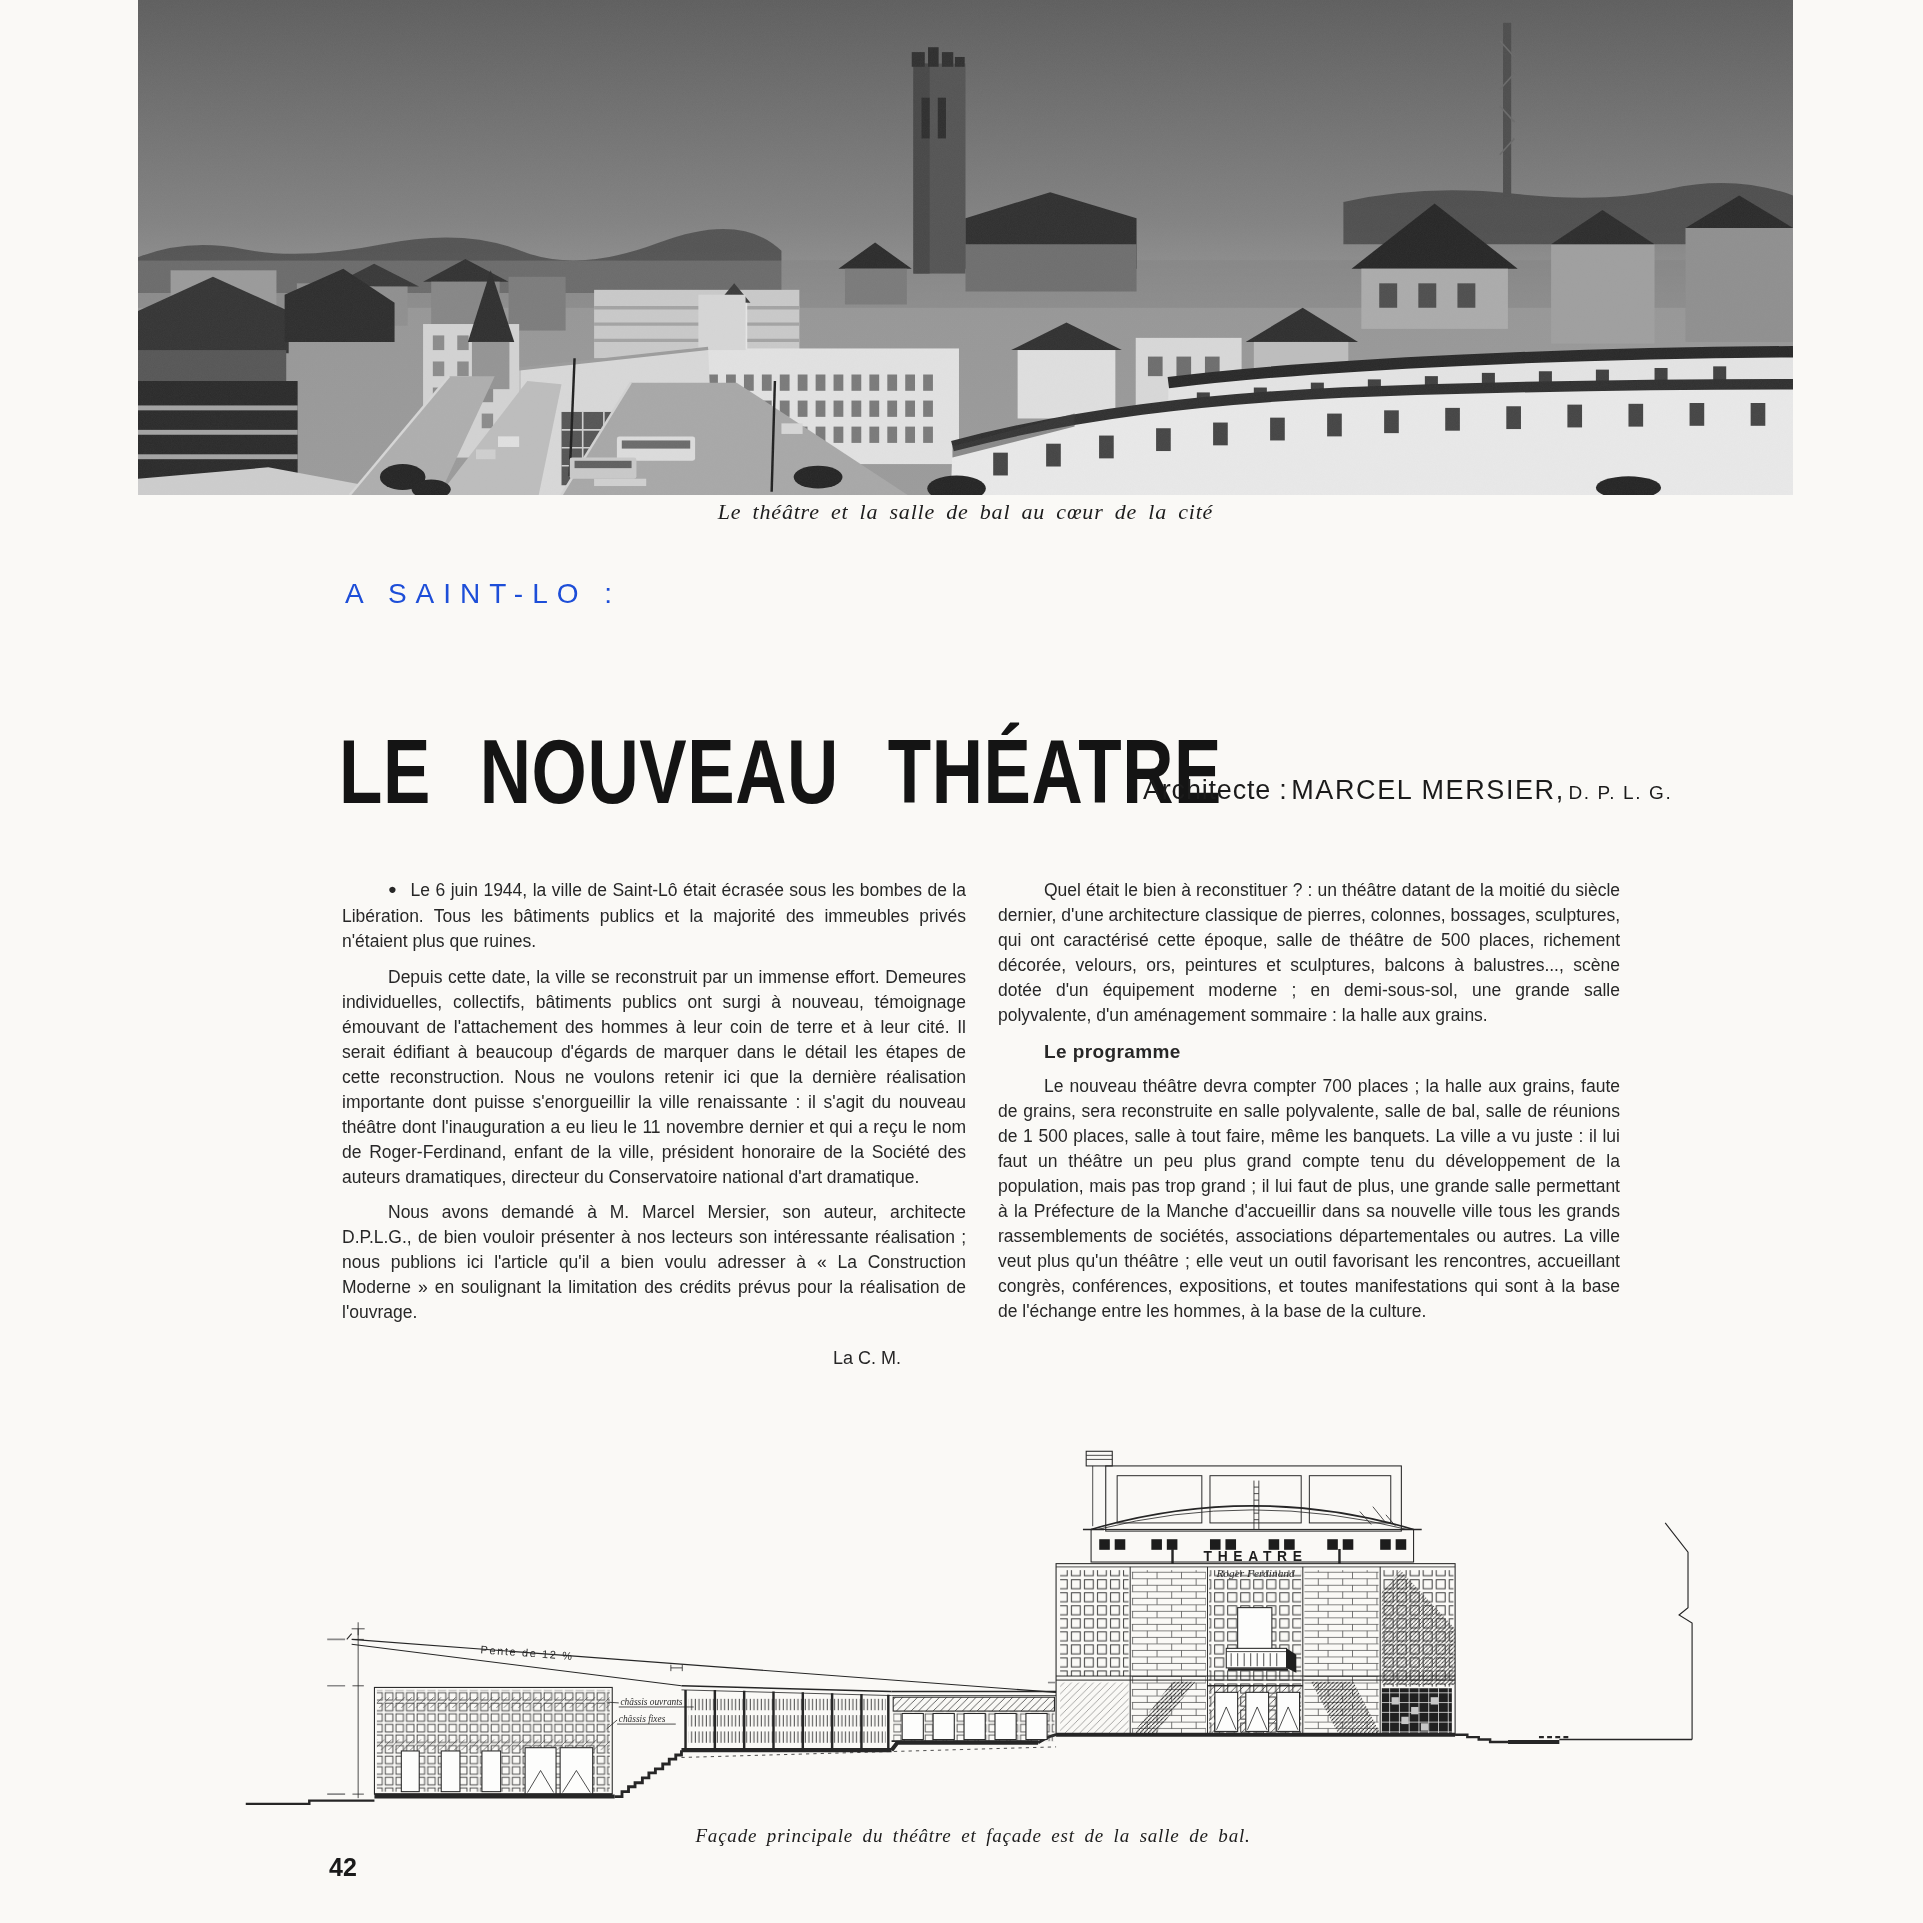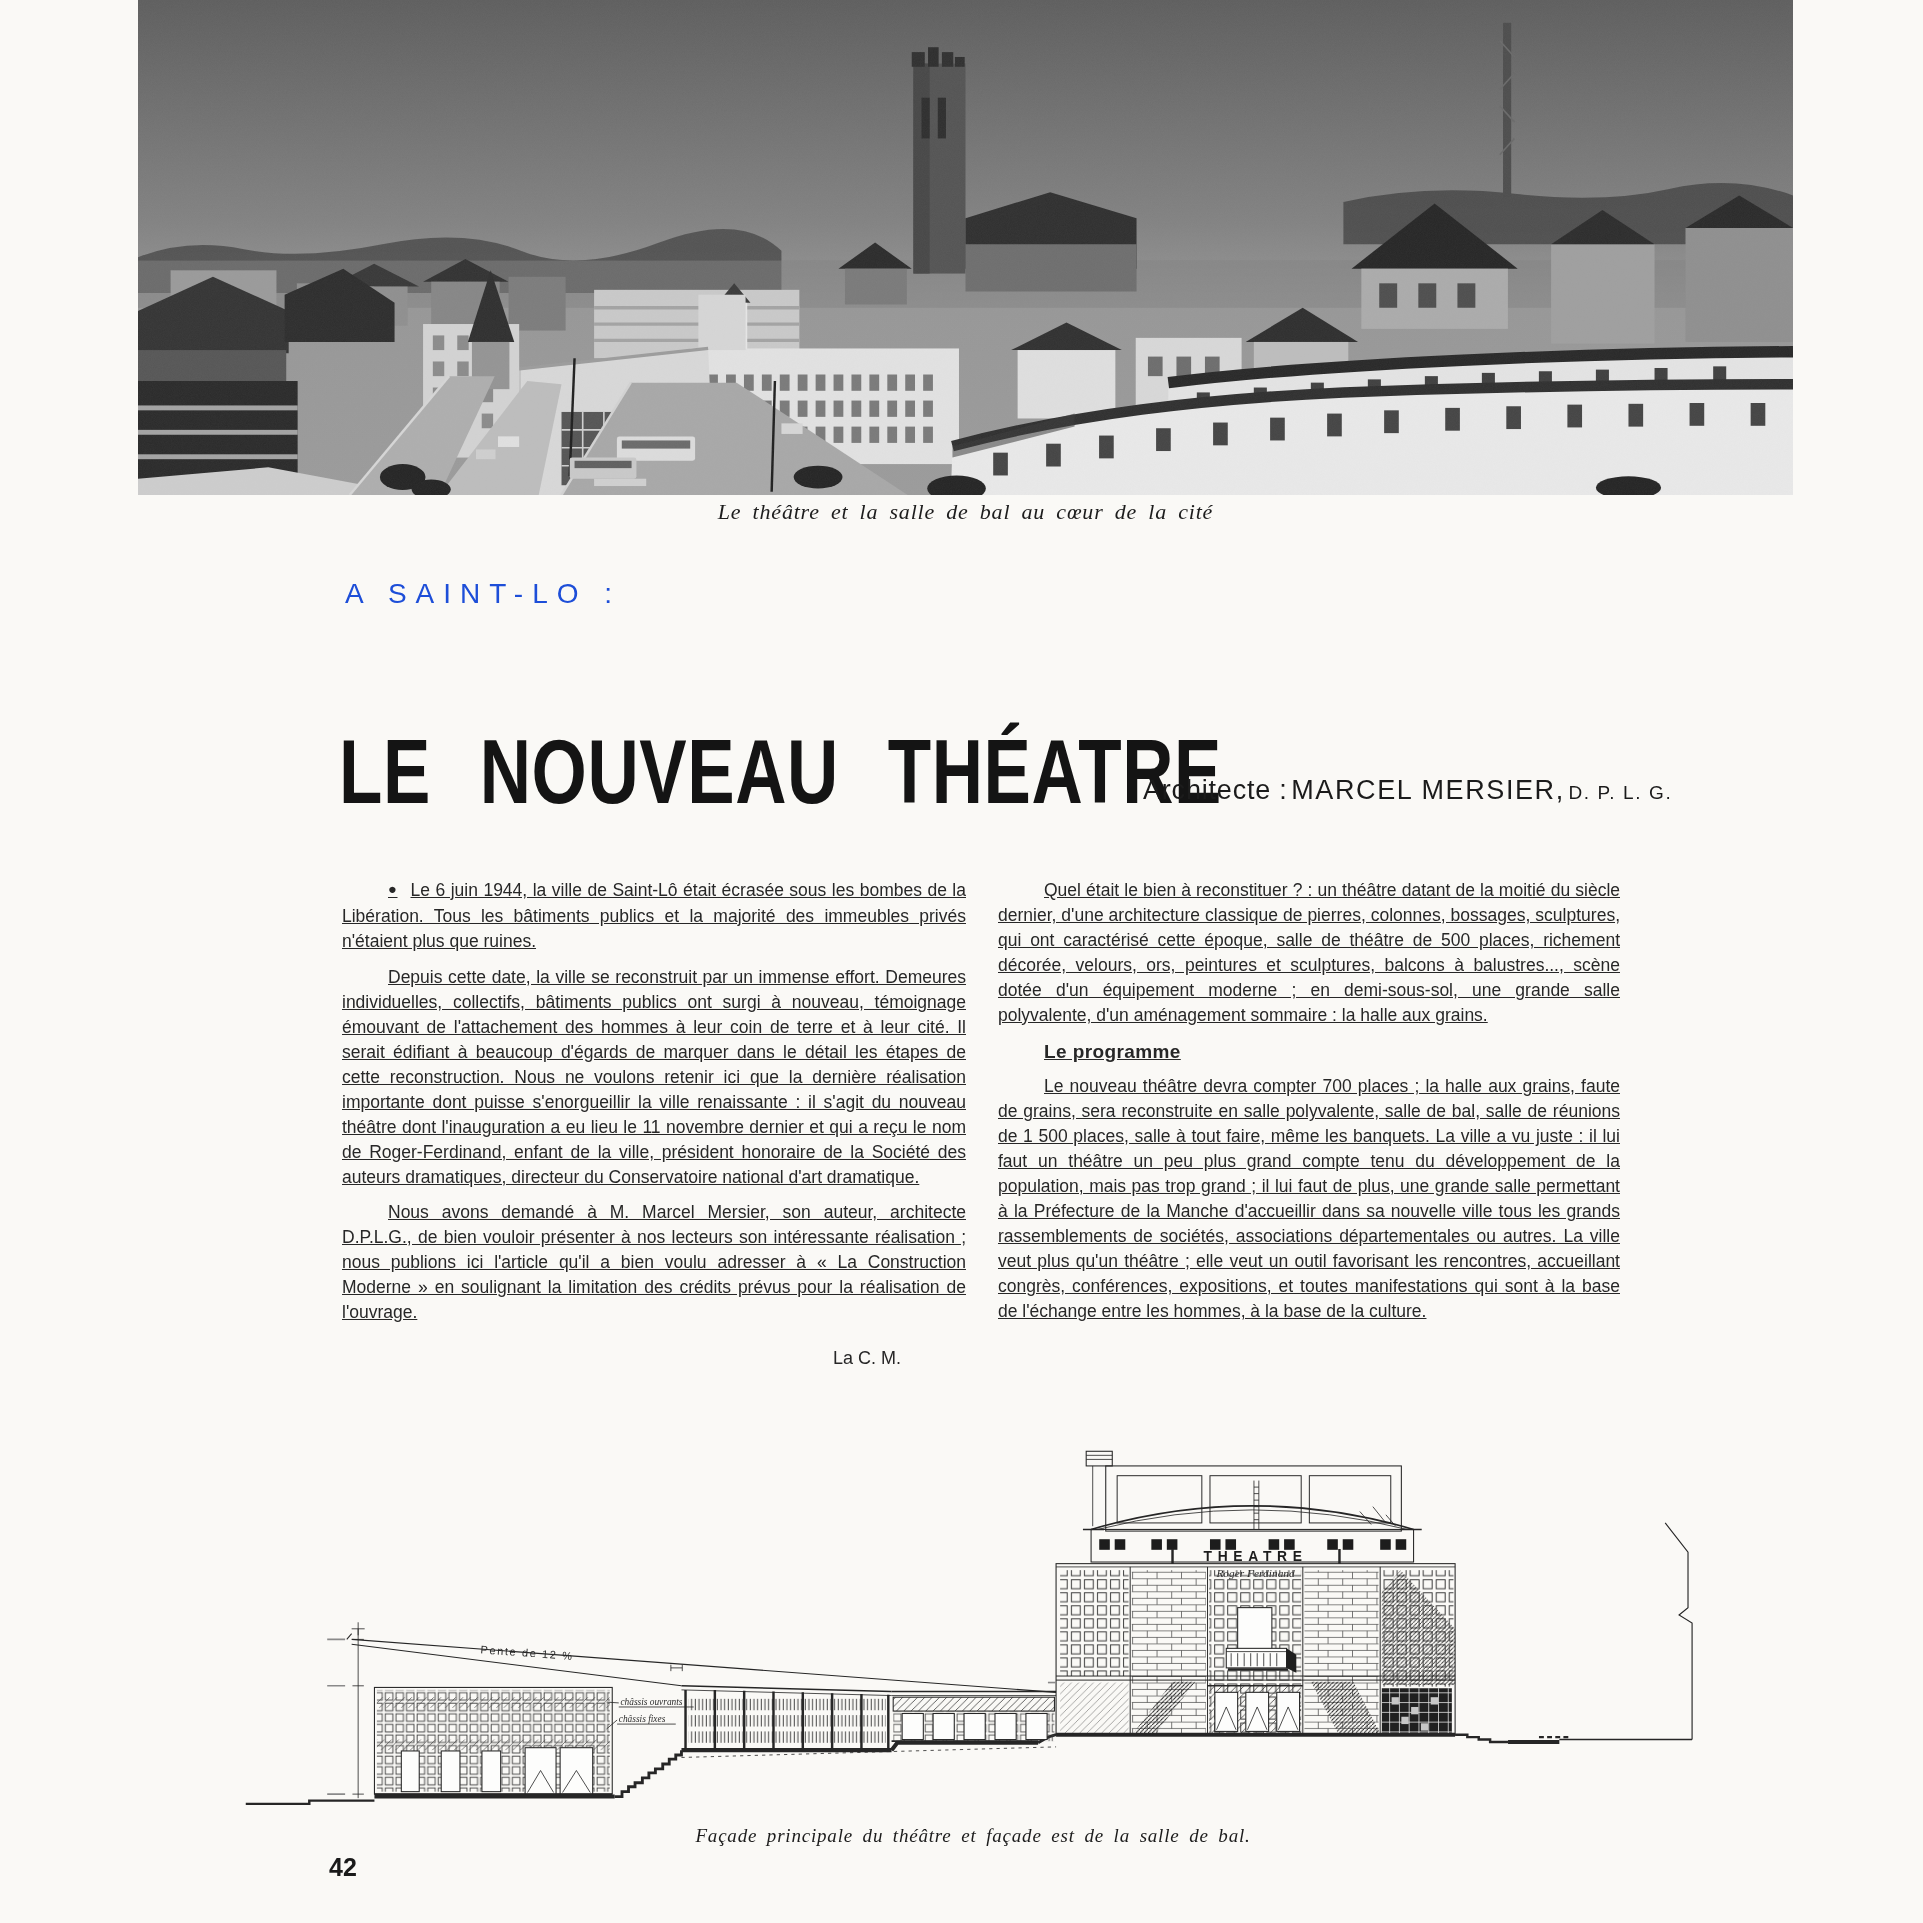--- a/index.html
+++ b/index.html
@@ -25,21 +25,21 @@
     letter-spacing:0.8px;word-spacing:.40em;
     transform:scaleX(.78);transform-origin:0 50%;
   }
   .byline{position:absolute;left:1143px;top:775px;white-space:nowrap;color:#1b1b1b;}
   .byline .lab{font-size:27px;letter-spacing:0.8px;margin-top:46px;}
   .byline .nam{font-size:27px;letter-spacing:1.6px;}
   .byline .suf{font-size:19px;letter-spacing:1.6px;}
   .col{position:absolute;top:878px;font-size:17.5px;line-height:25px;text-align:justify;color:#272727;}
   .col-left{left:342px;width:624px;}
   .col-right{left:998px;width:622px;}
-  .col p{margin:0 0 10.6px 0;text-indent:46px;text-decoration:underline;}
+  .col p{margin:0 0 10.6px 0;text-indent:46px;}
   .col p:last-child{margin-bottom:0;}
   .bullet{font-size:14.7px;letter-spacing:0;margin-right:13px;position:relative;top:-1.6px;}
   .signoff{margin-top:21px;text-align:right;padding-right:65px;font-size:18px;}
   .prog-head{font-weight:bold;font-size:19px;margin:24.4px 0 19.5px 0;text-indent:0;letter-spacing:0.4px;}
   .drawing{position:absolute;left:236px;top:1448px;width:1474px;height:373px;}
   .drawing svg{display:block;width:100%;height:100%;}
   .drawing-caption{
     position:absolute;left:236px;top:1825px;width:1474px;text-align:center;
     font-family:"Liberation Serif",serif;font-style:italic;font-size:19px;color:#1c1c1c;
     letter-spacing:0.8px;word-spacing:4.1px;

